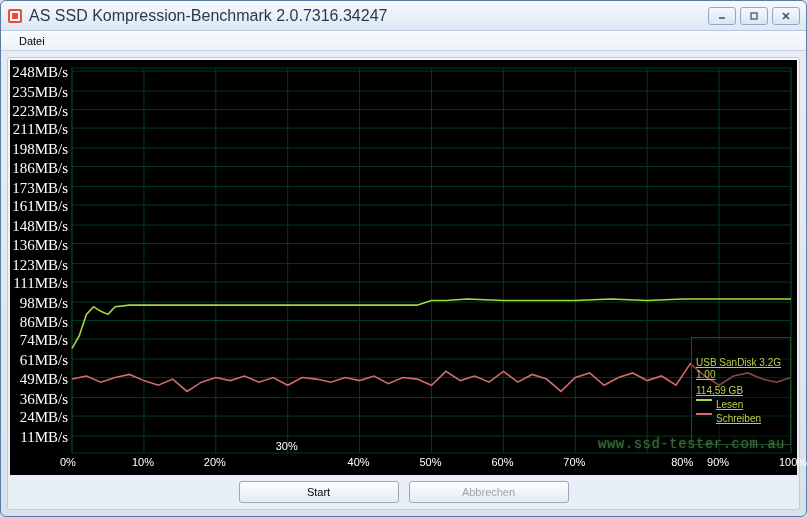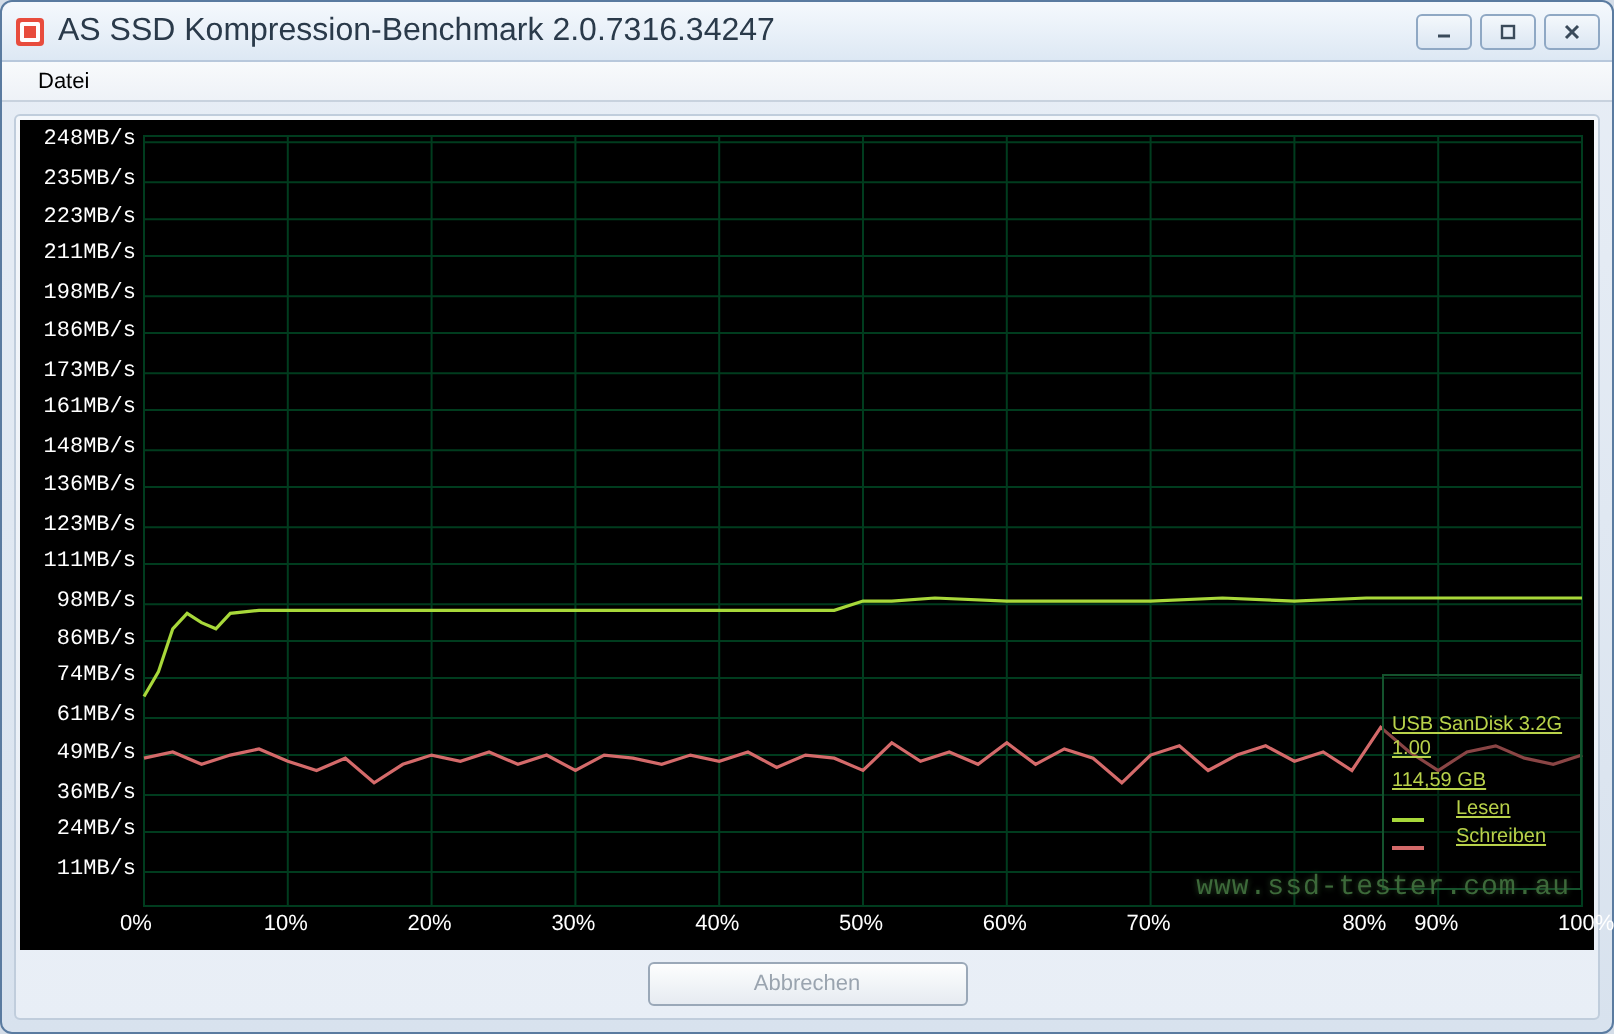--- a/index.html
+++ b/index.html
@@ -8,25 +8,25 @@
   .titlebar { height: 30px; display: flex; align-items: center; padding: 0 6px; background: linear-gradient(#f5f9fd, #dde8f4); border-bottom: 1px solid #b8c8dc; border-radius: 6px 6px 0 0; }
   .app-icon { width: 16px; height: 16px; margin-right: 6px; }
   .title { flex: 1; color: #2a3a4a; font-size: 16px; }
   .winbtns { display: flex; gap: 4px; }
   .winbtn { width: 28px; height: 18px; border: 1px solid #8fa8c4; border-radius: 3px; background: linear-gradient(#f4f8fc,#dbe6f2); display: flex; align-items: center; justify-content: center; color: #3a4a5a; font-size: 10px; cursor: default; }
   .menubar { height: 20px; background: linear-gradient(#f8fafc,#eef2f7); border-bottom: 1px solid #c8d2de; padding-left: 10px; display: flex; align-items: center; }
   .menuitem { padding: 16px 8px; cursor: default; }
   .client { flex: 1; margin: 6px; background: linear-gradient(#f4f7fb,#e8eef6); border: 1px solid #c0cddc; border-radius: 3px; display: flex; flex-direction: column; }
   .chart { flex: 1; background: #000; position: relative; margin: 2px 2px 0 2px; }
   .chart svg { position: absolute; inset: 0; }
-  .ylabel { position: absolute; color: #fff; font-size: 11px; font-family: Liberation Mono, monospace; text-align: right; }
+  .ylabel { position: absolute; color: #fff; font-size: 15px; font-family: Liberation Serif, serif; text-align: right; }
   .xlabel { position: absolute; color: #fff; font-size: 11px; font-family: Tahoma, sans-serif; }
   .legend { position: absolute; right: 6px; bottom: 30px; width: 100px; border: 1px solid #14532d; background: rgba(0,0,0,0.35); padding: 19px 4px; font-size: 10px; color: #b9d24a; line-height: 1.2; text-decoration: underline; }
   .legend .sub { color: #b9d24a; }
-  .legend .row { display: flex; align-items: flex-end; gap: 16px; margin-top: 2px; }
+  .legend .row { display: flex; align-items: flex-start; gap: 4px; margin-top: 2px; }
   .legend .swatch { width: 16px; height: 0; border-top: 2px solid; }
   .buttons { height: 34px; display: flex; align-items: center; justify-content: center; gap: 10px; }
   .btn { width: 160px; height: 22px; border: 1px solid #9aa8b8; background: linear-gradient(#fdfefe,#e6ebf1); border-radius: 3px; font-size: 11px; cursor: default; }
   .btn.disabled { color: #9aa4af; }
   .watermark { position: absolute; right: 12px; bottom: 23px; color: #3d6a3a; font-family: "Courier New", monospace; font-size: 14px; letter-spacing: 0.5px; text-shadow: 0 0 3px #2a4a28; pointer-events:none; }
 </style>
 </head>
 <body>
 
 <div class="window">
@@ -114,21 +114,21 @@
           <div class="ylabel" style="right: 729px; top: 119.58px; width: 56px;">173MB/s</div>
           <div class="ylabel" style="right: 729px; top: 99.56px; width: 56px;">186MB/s</div>
           <div class="ylabel" style="right: 729px; top: 81.08px; width: 56px;">198MB/s</div>
           <div class="ylabel" style="right: 729px; top: 61.06px; width: 56px;">211MB/s</div>
           <div class="ylabel" style="right: 729px; top: 42.58px; width: 56px;">223MB/s</div>
           <div class="ylabel" style="right: 729px; top: 24.1px; width: 56px;">235MB/s</div>
           <div class="ylabel" style="right: 729px; top: 4.08px; width: 56px;">248MB/s</div>
           <div class="xlabel" style="left: 50px; top: 396px;">0%</div>
           <div class="xlabel" style="left: 121.9px; top: 396px;">10%</div>
           <div class="xlabel" style="left: 193.8px; top: 396px;">20%</div>
-          <div class="xlabel" style="left: 265.7px; top: 396px; text-align: center;">30%</div>
+          <div class="xlabel" style="left: 265.7px; top: 380px; text-align: center;">30%</div>
           <div class="xlabel" style="left: 337.6px; top: 396px;">40%</div>
           <div class="xlabel" style="left: 409.5px; top: 396px;">50%</div>
           <div class="xlabel" style="left: 481.4px; top: 396px;">60%</div>
           <div class="xlabel" style="left: 553.3px; top: 396px;">70%</div>
           <div class="xlabel" style="left: 625.2px; top: 396px; padding-left: 36px;">80%</div>
           <div class="xlabel" style="left: 697.1px; top: 396px;">90%</div>
           <div class="xlabel" style="left: 769px; top: 396px;">100%</div>
         </div>
       <div class="legend">
         <div>USB  SanDisk 3.2G</div>
@@ -139,16 +139,17 @@
           <span>Lesen</span>
         </div>
         <div class="row">
           <span class="swatch" id="sw-write" style="border-color: rgb(212, 106, 106);"></span>
           <span>Schreiben</span>
         </div>
       </div>
       <div class="watermark">www.ssd-tester.com.au</div>
     </div>
     <div class="buttons">
+      <button class="btn">Start</button>
       <button class="btn disabled">Abbrechen</button>
     </div>
   </div>
 </div>
 
 </body></html>

